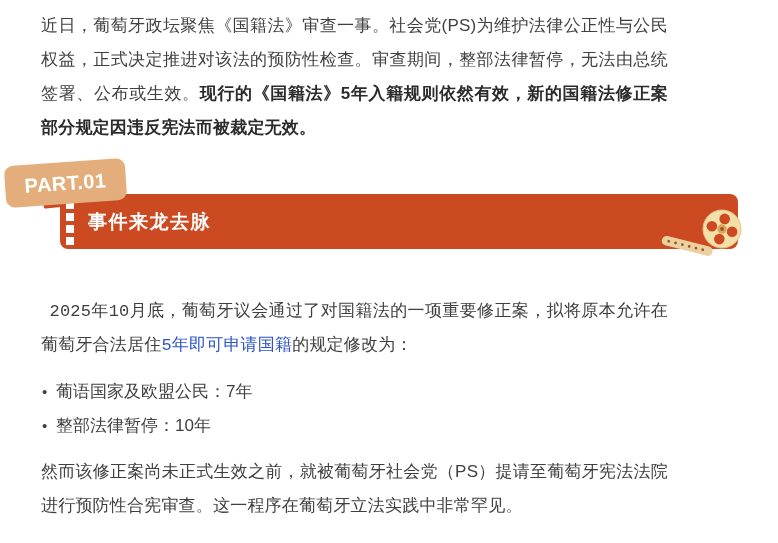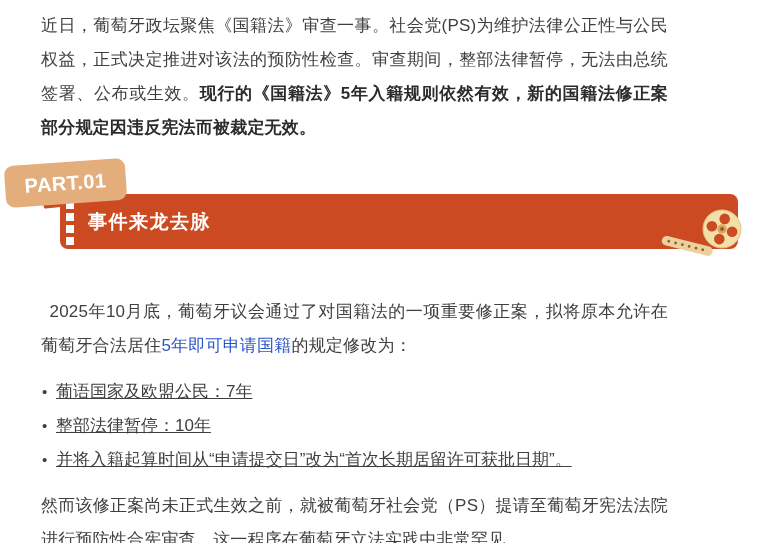--- a/index.html
+++ b/index.html
@@ -9,21 +9,21 @@
   }
   .article { position:relative; width:708px; height:543px; }
   .para {
     margin:0 40px 0 41px;
     font-size:17px; line-height:34px; color:#3f3f3f;
     text-align:justify; letter-spacing:0.2px;
   }
   .para-intro { padding-top:9px; }
   .para b, .para .bold-run { font-weight:bold; color:#2b2b2b; }
   .blue-run { color:#2b54c8; text-decoration:none; cursor:pointer; }
-  .indent-half { text-indent:0.5em; }
+  .indent-half { text-indent:0.5em;font-family:Liberation Mono, monospace; }
 
   
   .section-header { position:relative; height:96px; margin-top:17px; }
   .banner {
     position:absolute; left:60px; top:32px; width:647px; height:55px;
     background:#cb4a22; border-radius:8px; z-index:2;padding-left:31px;
   }
   .ribbon-tail {
     position:absolute; left:43px; top:29px; width:55px; height:15px;
     background:#cb4a22; border-radius:2px; transform:rotate(-6deg); z-index:1;
@@ -44,21 +44,21 @@
     position:absolute; left:28px; top:0; bottom:0;
     display:flex; align-items:center;
     color:#ffffff; font-weight:bold; font-size:19px; letter-spacing:1.5px;
   }
   .reel { position:absolute; right:-17px; top:9px; z-index:4; }
 
   
   .bullets { margin:12px 40px 0 41px; padding:0; list-style:none; }
   .bullets li {
     position:relative; font-size:17px; line-height:34px; color:#3f3f3f;
-    padding-left:15px; text-align:justify;text-decoration:underline;
+    padding-left:15px; text-align:justify;
   }
   .bullets li::before {
     content:"•"; position:absolute; left:1px; top:0; color:#3f3f3f; font-size:15px;
   }
   .gap-after-banner { margin-top:37px; }
   .gap-small { margin-top:12px; }
 </style>
 </head>
 <body>
 
@@ -106,18 +106,17 @@
     <div class="part-badge">
       <span>PART.01</span>
     </div>
   </div>
 
   <p class="para indent-half gap-after-banner"><span>2025年10月底，葡萄牙议会通过了对国籍法的一项重要修正案，拟将原本允许在葡萄牙合法居住</span><span class="blue-run">5年即可申请国籍</span><span>的规定修改为：</span></p>
 
   <ul class="bullets">
     <li>葡语国家及欧盟公民：7年</li>
     <li>整部法律暂停：10年</li>
-    <li>并将入籍起算时间从“申请提交日”改为“首次长期居留许可获批日期”。</li>
   </ul>
 
   <p class="para gap-small">然而该修正案尚未正式生效之前，就被葡萄牙社会党（PS）提请至葡萄牙宪法法院进行预防性合宪审查。这一程序在葡萄牙立法实践中非常罕见。</p>
 
 </div>
 
 </body></html>

